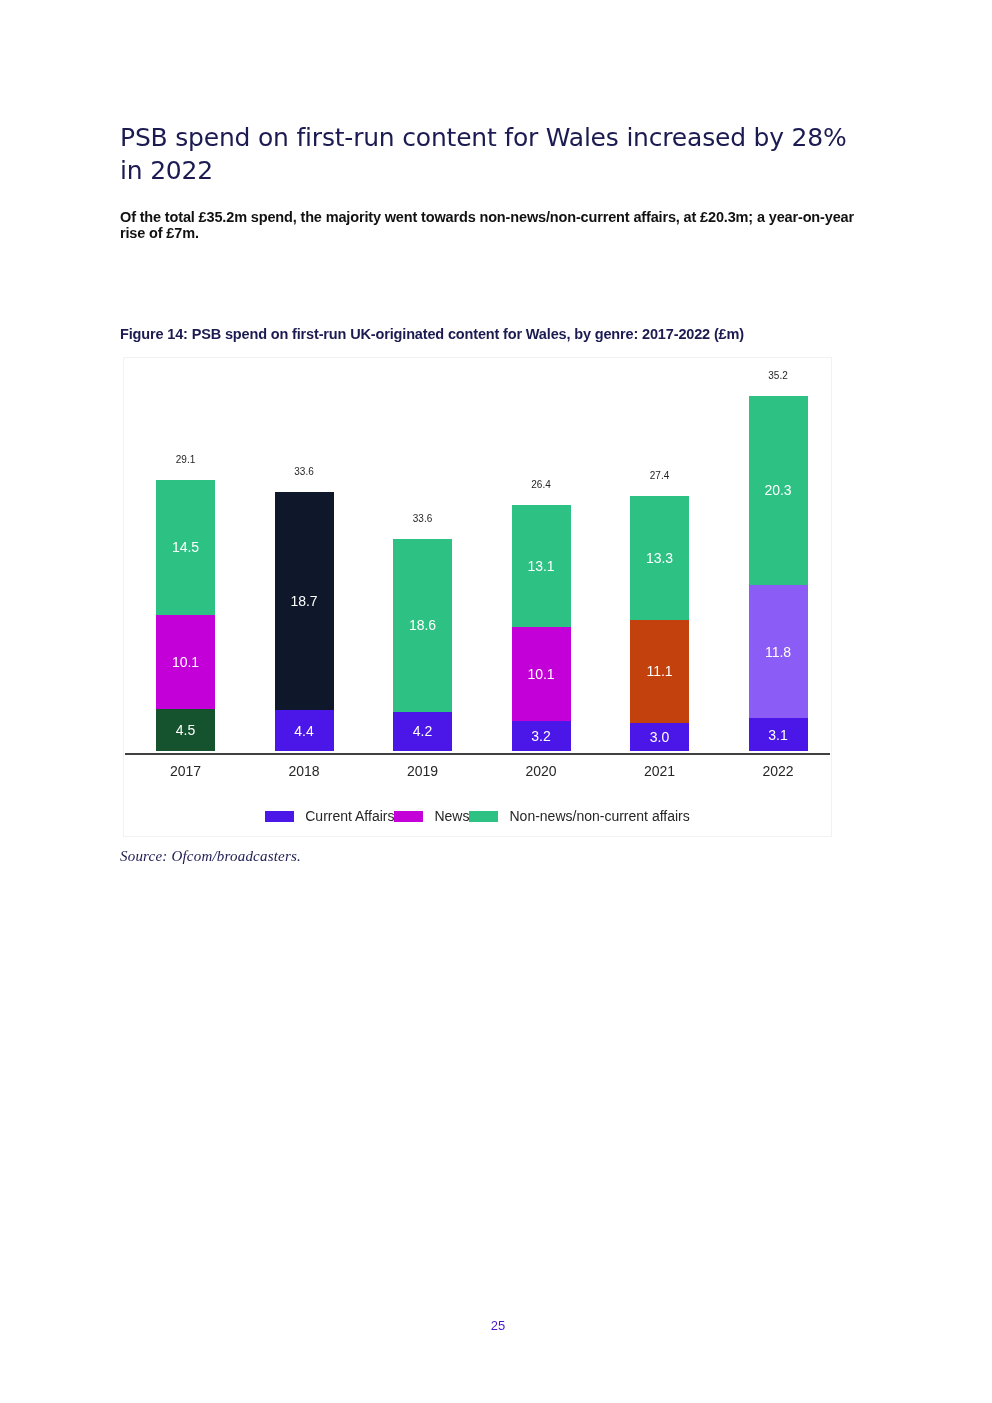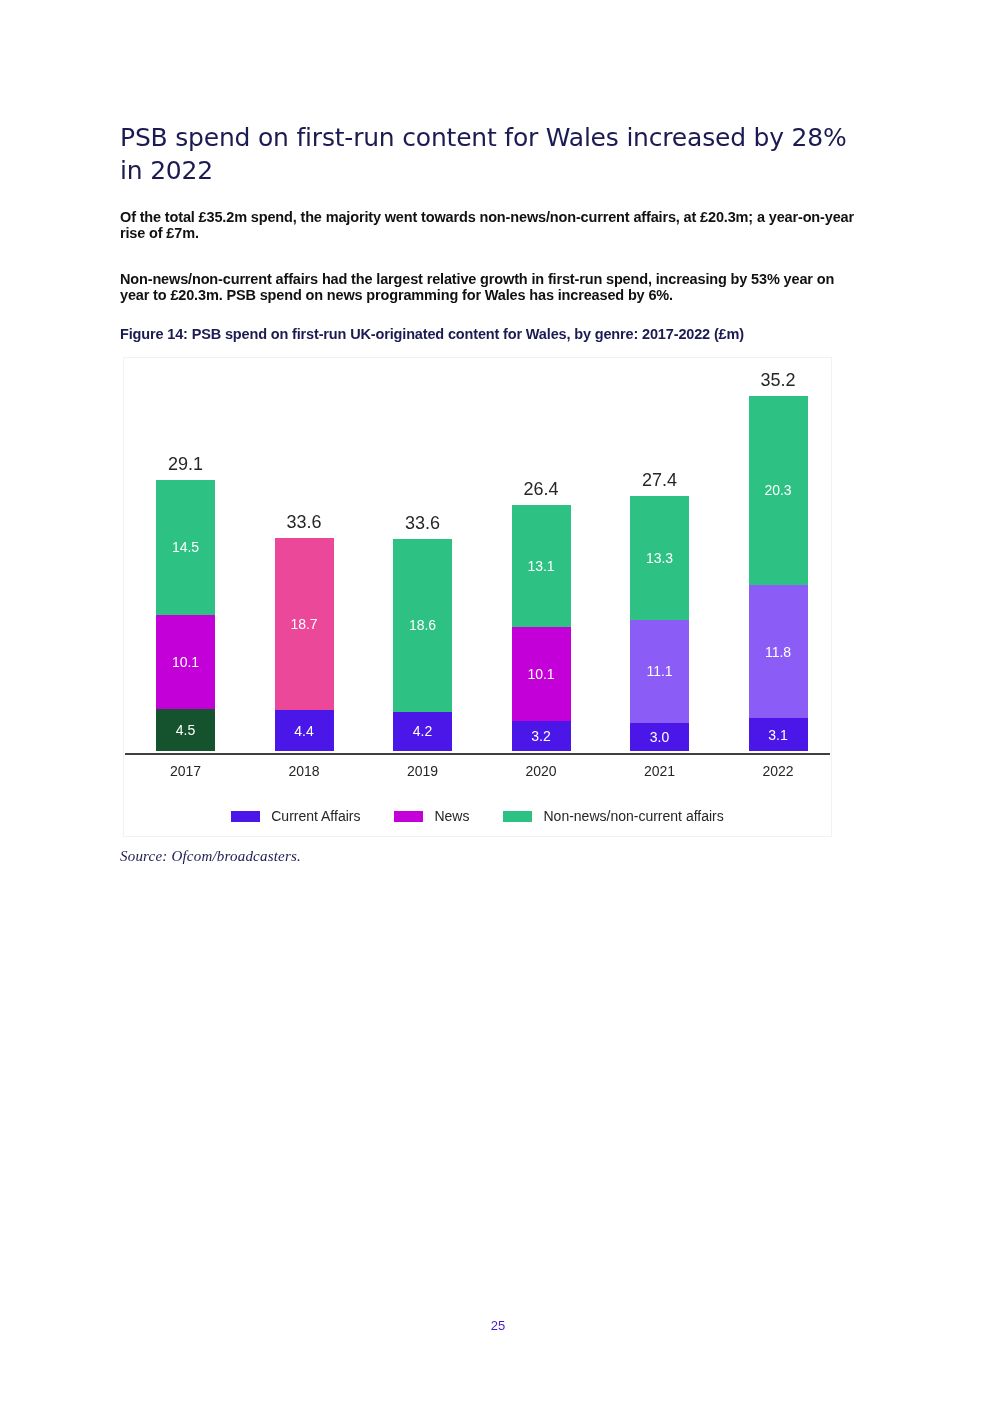--- a/index.html
+++ b/index.html
@@ -112,21 +112,21 @@
     box-sizing: border-box;
   }
   .seg-ca { background: #4b16e8; }
   .seg-news { background: #c400d8; }
   .seg-non { background: #2dc183; }
 
   .bar-total {
     position: absolute;
     width: 100%;
     text-align: center;
-    font-size: 18px;
+    font-size: 10px;
     color: #262626;
     font-family: "Liberation Sans", sans-serif;
   }
 
   .cat-label {
     position: absolute;
     width: 100%;
     text-align: center;
     top: 400px;
     font-size: 14px;
@@ -136,21 +136,20 @@
 
   
   .legend {
     position: absolute;
     left: 0;
     right: 0;
     bottom: 12px;
     display: flex;
     justify-content: center;
     align-items: flex-end;
-    gap: 34px;
   }
   .legend-item {
     display: flex;
     align-items: center;
     gap: 11px;
   }
   .legend-swatch {
     width: 29px;
     height: 11px;
     display: block;
@@ -187,42 +186,41 @@
   }
 </style>
 </head>
 <body>
 
 <div class="page">
 
   <h1 class="page-heading">PSB spend on first-run content for Wales increased by 28% in 2022</h1>
 
   <p class="body-copy para-1">Of the total £35.2m spend, the majority went towards non-news/non-current affairs, at £20.3m; a year-on-year rise of £7m.</p>
-  <p class="body-copy para-2">Non-news/non-current affairs had the largest relative growth in first-run spend, increasing by 53% year on year to £20.3m. PSB spend on news programming for Wales has increased by 6%.</p>
 
   <div class="figure-title">Figure 14: PSB spend on first-run UK-originated content for Wales, by genre: 2017-2022 (£m)</div>
 
   <div class="chart-frame">
     <div class="plot-area" id="plot-area">
       <div class="axis-line"></div>
     <div class="bar-group" style="left: 32px;">
           <div class="seg seg-non" style="height: 135.114px; background: rgb(45, 193, 131);">
             <span>14.5</span>
           </div>
           <div class="seg seg-news" style="height: 94.1136px; background: rgb(196, 0, 216);">
             <span>10.1</span>
           </div>
           <div class="seg seg-ca" style="height: 41.9318px; background: #14532d;">
             <span>4.5</span>
           </div>
           <div class="bar-total" style="top: -26px;">29.1</div>
           <div class="cat-label" style="top: auto; bottom: -28px;">2017</div>
         </div>
         <div class="bar-group" style="left: 150.5px;">
-          <div class="seg seg-non" style="height: 172px; background: #ec4899;">
+          <div class="seg seg-non" style="height: 218px; background: #0f172a;">
             <span>18.7</span>
           </div>
           <div class="seg seg-ca" style="height: 41px; background: rgb(75, 22, 232);">
             <span>4.4</span>
           </div>
           <div class="bar-total" style="top: -26px;">33.6</div>
           <div class="cat-label" style="top: auto; bottom: -28px;">2018</div>
         </div>
         <div class="bar-group" style="left: 269px;">
           <div class="seg seg-non" style="height: 173.318px; background: rgb(45, 193, 131);">
@@ -244,21 +242,21 @@
           <div class="seg seg-ca" style="height: 29.8182px; background: rgb(75, 22, 232);">
             <span>3.2</span>
           </div>
           <div class="bar-total" style="top: -26px;">26.4</div>
           <div class="cat-label" style="top: auto; bottom: -28px;">2020</div>
         </div>
         <div class="bar-group" style="left: 506px;">
           <div class="seg seg-non" style="height: 123.932px; background: rgb(45, 193, 131);">
             <span>13.3</span>
           </div>
-          <div class="seg seg-news" style="height: 103.432px; background: #8b5cf6;">
+          <div class="seg seg-news" style="height: 103.432px; background: #c2410c;">
             <span>11.1</span>
           </div>
           <div class="seg seg-ca" style="height: 27.9545px; background: rgb(75, 22, 232);">
             <span>3.0</span>
           </div>
           <div class="bar-total" style="top: -26px;">27.4</div>
           <div class="cat-label" style="top: auto; bottom: -28px;">2021</div>
         </div>
         <div class="bar-group" style="left: 624.5px;">
           <div class="seg seg-non" style="height: 189.159px; background: rgb(45, 193, 131);">

